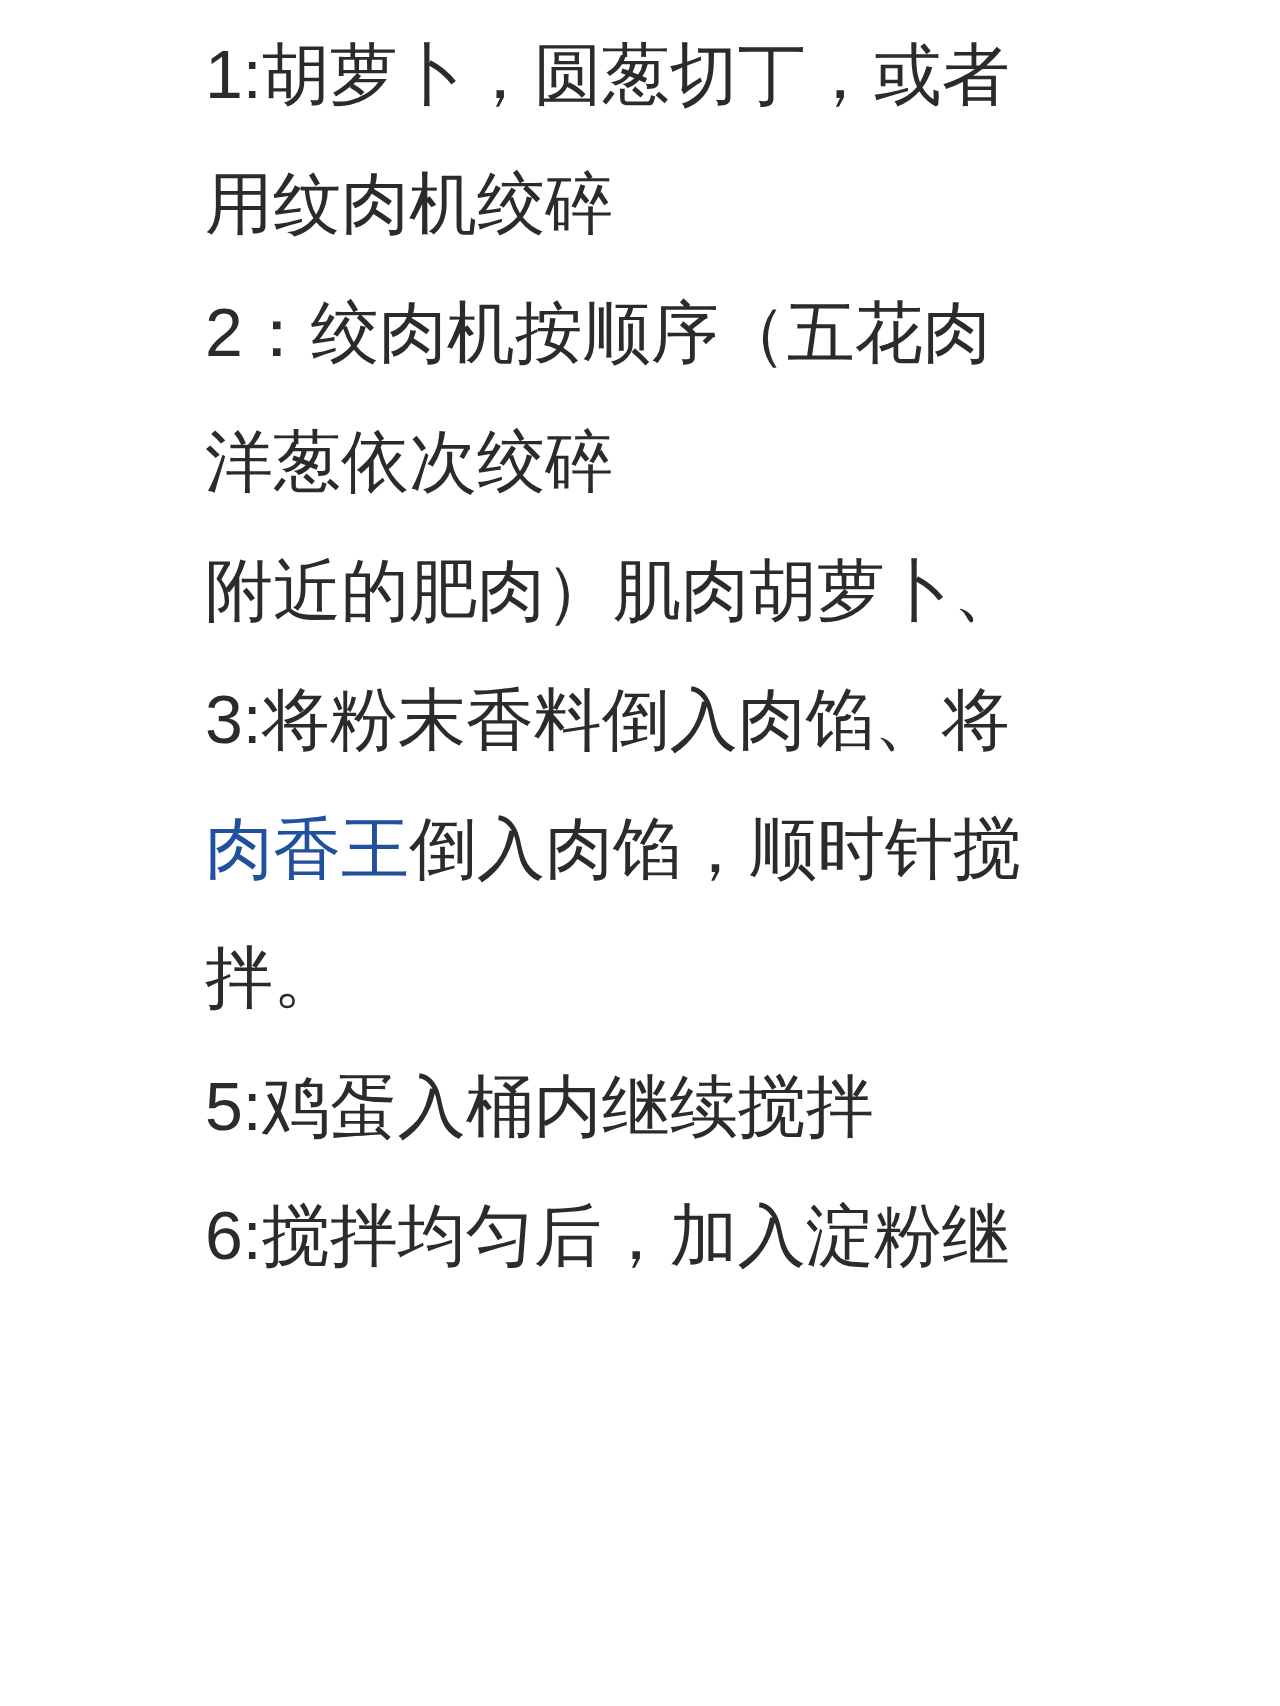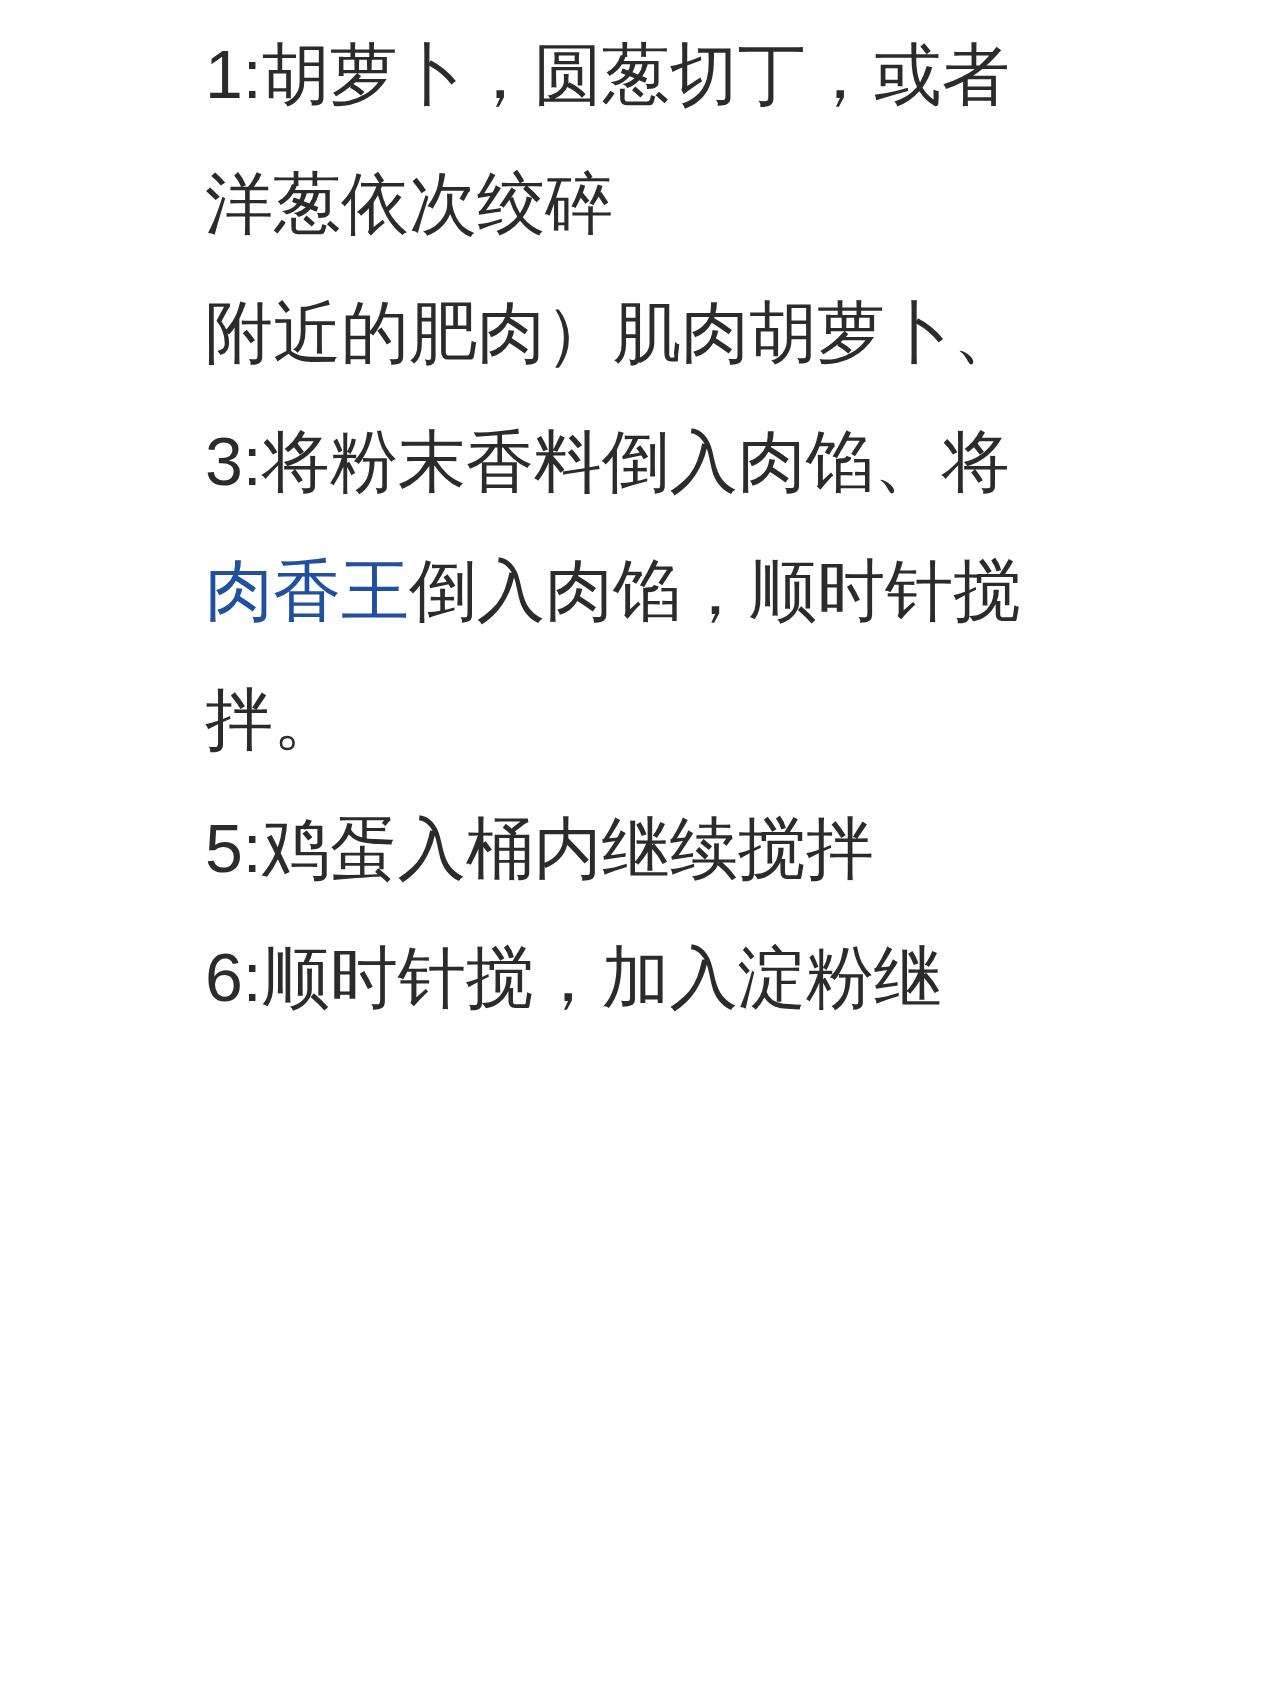--- a/index.html
+++ b/index.html
@@ -29,22 +29,24 @@
   .ingredient-link {
     color: var(--link-color);
     font-family: Liberation Mono, monospace;
   }
 </style>
 </head>
 <body>
 
 <div class="recipe-steps">
   <div class="step-line">1:胡萝卜，圆葱切丁，或者</div>
+  <div class="step-line">用纹肉机绞碎</div>
+  <div class="step-line">2：绞肉机按顺序（五花肉</div>
   <div class="step-line">洋葱依次绞碎</div>
   <div class="step-line">附近的肥肉）肌肉胡萝卜、</div>
   <div class="step-line">3:将粉末香料倒入肉馅、将</div>
   <div class="step-line">
     <span class="ingredient-link">肉香王</span><span>倒入肉馅，顺时针搅</span>
   </div>
   <div class="step-line">拌。</div>
   <div class="step-line">5:鸡蛋入桶内继续搅拌</div>
-  <div class="step-line">6:顺时针搅，加入淀粉继</div>
+  <div class="step-line">6:搅拌均匀后，加入淀粉继</div>
 </div>
 
 </body></html>

